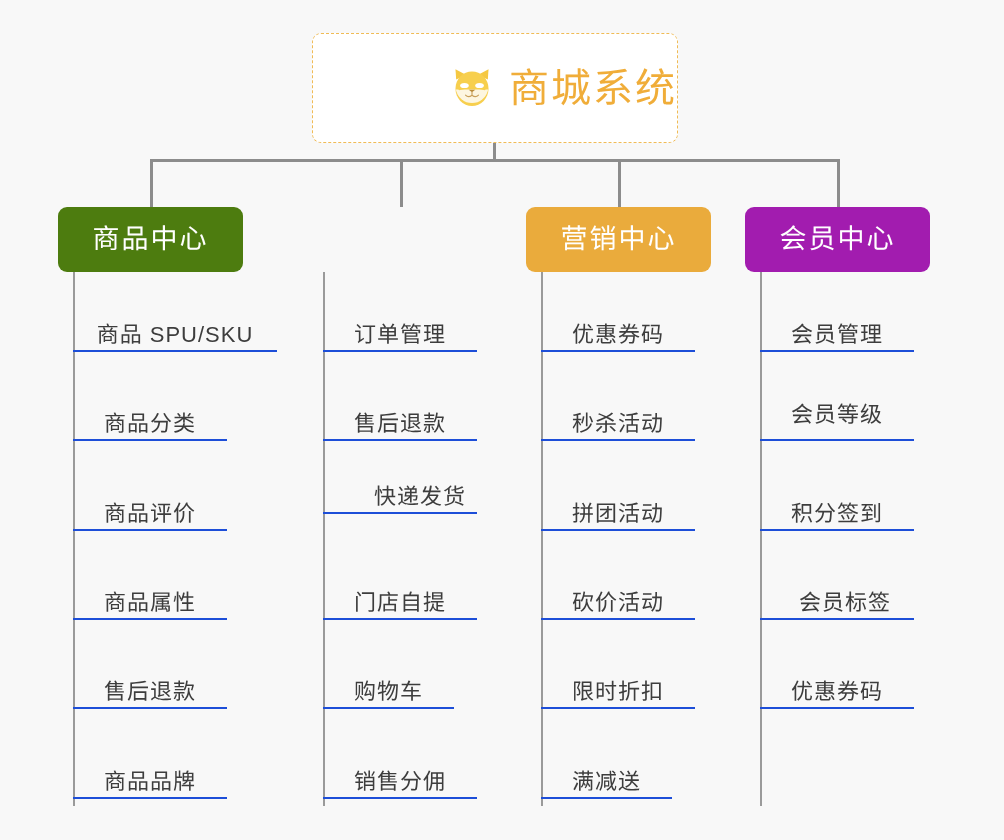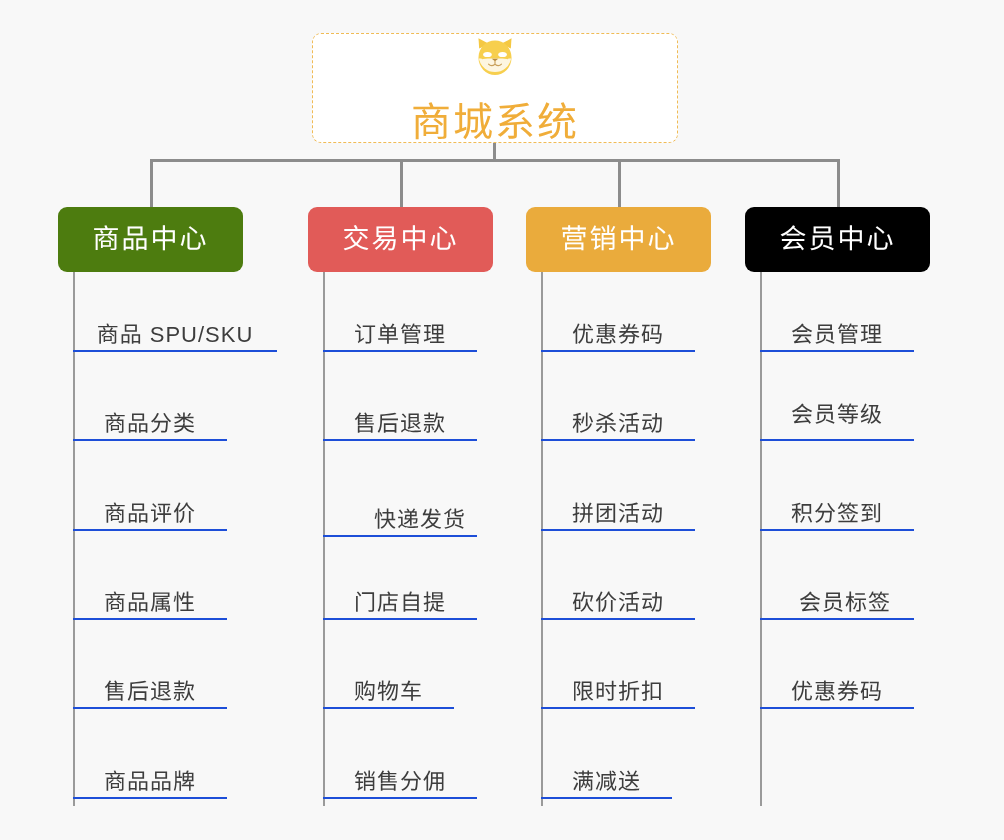--- a/index.html
+++ b/index.html
@@ -28,23 +28,22 @@
     left: 312px;
     top: 33px;
     width: 366px;
     height: 110px;
     background: #ffffff;
     border: 1px dashed #f0bb55;
     border-radius: 9px;
     box-sizing: border-box;
     display: flex;
     align-items: center;
-    justify-content: space-between;
+    justify-content: flex-end;
     gap: 14px;
-    flex-direction: column;
   }
   .root-title {
     font-size: 40px;
     color: #f0ad39;
     letter-spacing: 2px;
     line-height: 1;
     white-space: nowrap;
   }
 
   
@@ -159,32 +158,29 @@
   <div class="leaf" style="left:73px; top:574px; width:154px;">
     <span>商品属性</span>
     </div>
   <div class="leaf" style="left:73px; top:663px; width:154px;">
     <span>售后退款</span>
     </div>
   <div class="leaf" style="left:73px; top:753px; width:154px;">
     <span>商品品牌</span>
     </div>
 
-  <div class="cat-header" style="left: 308px; top: 207px; background: rgb(225, 91, 88);">
-    <span>交易中心</span>
-  </div>
   <div class="spine" style="left:323px; top:272px; height:534px;"></div>
 
   <div class="leaf" style="left:323px; top:306px; width:154px;">
     <span>订单管理</span>
     </div>
   <div class="leaf" style="left:323px; top:395px; width:154px;">
     <span>售后退款</span>
     </div>
-  <div class="leaf" style="left:323px; top:491px; width:154px;padding-left:40px;">
+  <div class="leaf" style="left:323px; top:468px; width:154px;padding-left:40px;">
     <span>快递发货</span>
     </div>
   <div class="leaf" style="left:323px; top:574px; width:154px;">
     <span>门店自提</span>
     </div>
   <div class="leaf" style="left:323px; top:663px; width:131px;">
     <span>购物车</span>
     </div>
   <div class="leaf" style="left:323px; top:753px; width:154px;">
     <span>销售分佣</span>
@@ -207,21 +203,21 @@
   <div class="leaf" style="left:541px; top:574px; width:154px;">
     <span>砍价活动</span>
     </div>
   <div class="leaf" style="left:541px; top:753px; width:131px;">
     <span>满减送</span>
     </div>
   <div class="leaf" style="left:541px; top:663px; width:154px;">
     <span>限时折扣</span>
     </div>
 
-  <div class="cat-header" style="left: 745px; top: 207px; background: #000000;">
+  <div class="cat-header" style="left: 745px; top: 207px; background: #a21caf;">
     <span>会员中心</span>
   </div>
   <div class="spine" style="left:760px; top:272px; height:534px;"></div>
 
   <div class="leaf" style="left:760px; top:306px; width:154px;">
     <span>会员管理</span>
     </div>
   <div class="leaf" style="left:760px; top:395px; width:154px;align-items:center;">
     <span>会员等级</span>
     </div>

